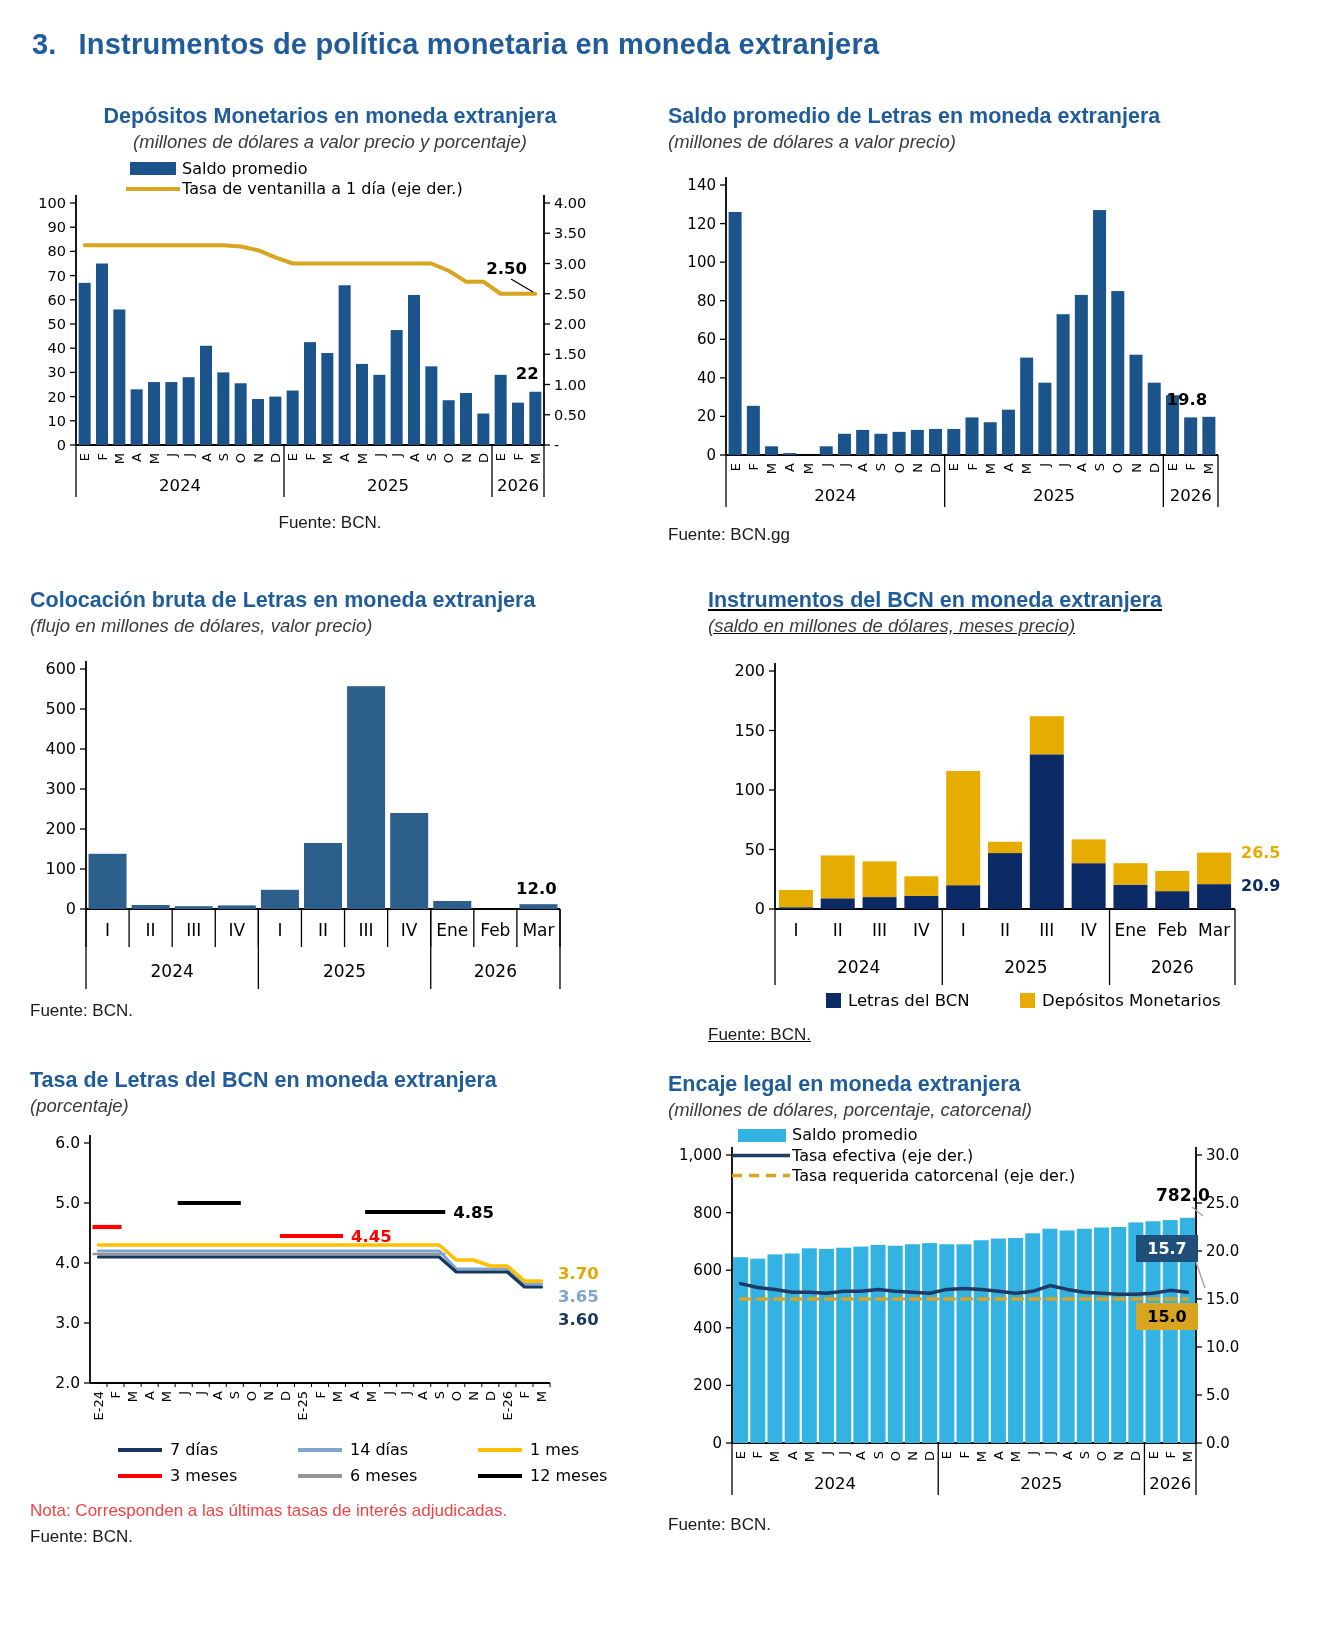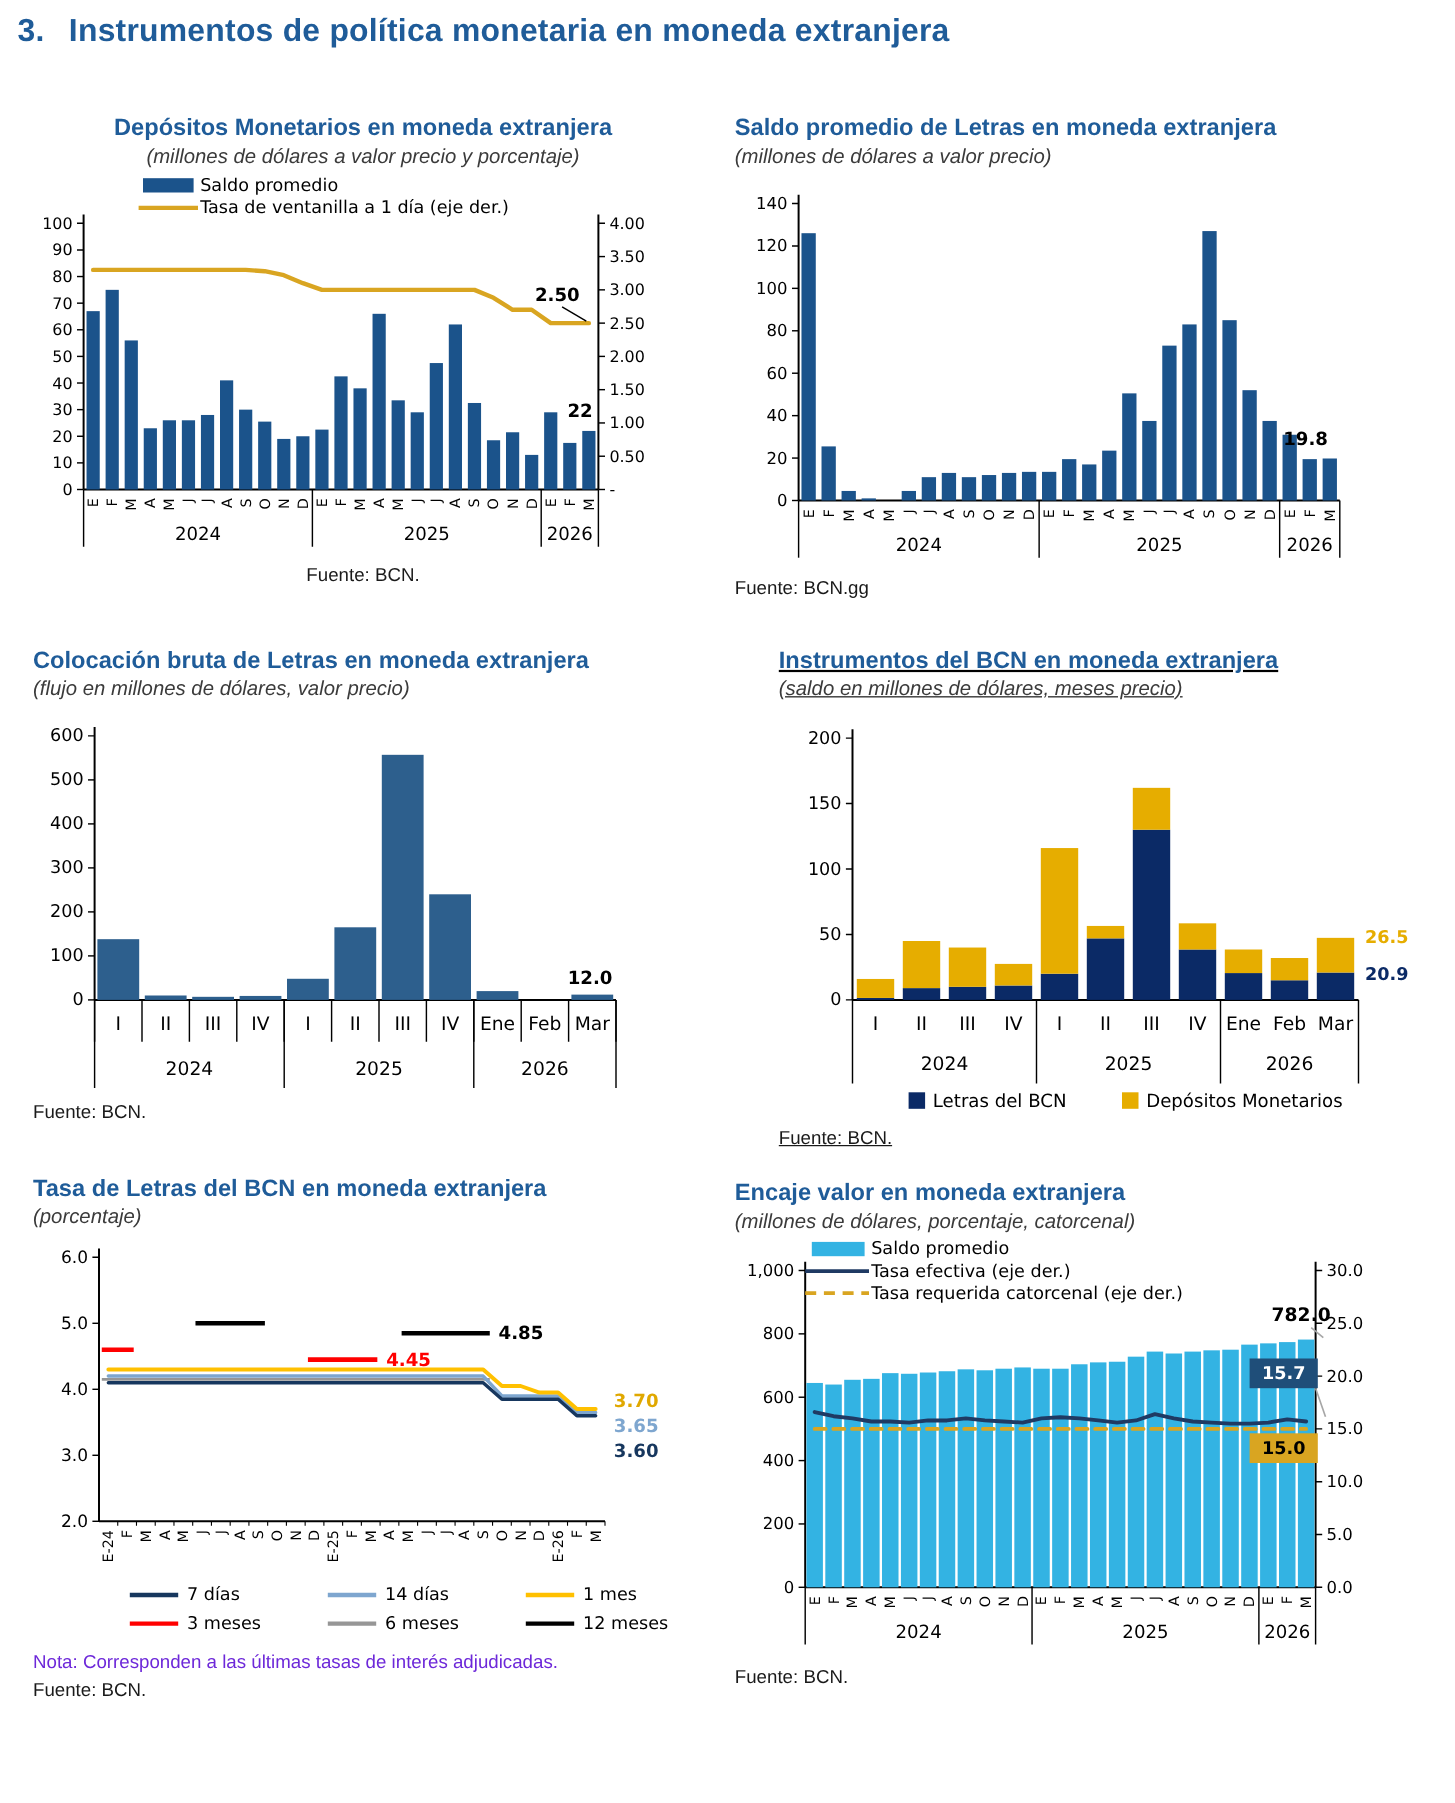--- a/index.html
+++ b/index.html
@@ -1,29 +1,29 @@
 <!DOCTYPE html>
 <html><head>
 <meta charset="utf-8">
 <style>
   html,body{margin:0;padding:0;background:#ffffff;}
   .page{position:relative;width:1323px;height:1639px;background:#fff;font-family:"Liberation Sans",sans-serif;overflow:hidden;}
-  .page-title{position:absolute;left:16px;top:12px;margin:0;font-size:29px;font-weight:600;color:#1F5C99;letter-spacing:.2px;}
+  .page-title{position:absolute;left:16px;top:12px;margin:16px;font-size:29px;font-weight:600;color:#1F5C99;letter-spacing:.2px;}
   .page-title .num{margin-right:22px;}
   .card{position:absolute;}
   .c0{left:30px;top:104px;width:600px;text-align:center;}
   .c1{left:668px;top:104px;width:645px;}
   .c2{left:30px;top:588px;width:600px;}
   .c3{left:708px;top:588px;width:645px;text-decoration:underline;}
   .c4{left:30px;top:1068px;width:600px;}
   .c5{left:668px;top:1072px;width:645px;}
   .ct{font-size:21.5px;font-weight:700;color:#1F5C99;line-height:1.2;}
   .cs{font-size:18.5px;font-style:italic;color:#3B3B3B;margin-top:1px;line-height:1.2;}
   .src{font-size:17px;color:#1a1a1a;margin-top:6px;}
-  .note{font-size:17px;color:#6d28d9;margin-top:6px;}
+  .note{font-size:17px;color:#ef4444;margin-top:6px;}
   svg{display:block;margin-top:4px;}
   svg text{font-family:"DejaVu Sans",sans-serif;}
 </style>
 </head>
 <body>
 
 <div class="page">
   <h1 class="page-title"><span class="num">3.</span><span>Instrumentos de política monetaria en moneda extranjera</span></h1>
 
   <div class="card c0">
@@ -458,21 +458,21 @@
         <line x1="268" y1="355" x2="312" y2="355" stroke="#969696" stroke-width="4"></line>
         <text x="320" y="360" fill="#000" font-size="16" text-anchor="start" font-weight="400" font-style="normal">6 meses</text>
         <line x1="448" y1="355" x2="492" y2="355" stroke="#000000" stroke-width="4"></line>
         <text x="500" y="360" fill="#000" font-size="16" text-anchor="start" font-weight="400" font-style="normal">12 meses</text>
       </svg>
     <div class="note">Nota: Corresponden a las últimas tasas de interés adjudicadas.</div>
     <div class="src">Fuente: BCN.</div>
   </div>
 
   <div class="card c5">
-    <div class="ct">Encaje valor en moneda extranjera</div>
+    <div class="ct">Encaje legal en moneda extranjera</div>
     <div class="cs">(millones de dólares, porcentaje, catorcenal)</div>
     <svg id="svg5" width="630" height="384">
         <line x1="64" y1="22" x2="64" y2="318" stroke="#000" stroke-width="1.8"></line>
         <line x1="58" y1="30" x2="64" y2="30" stroke="#000" stroke-width="1.3"></line>
         <text x="54" y="35" fill="#000" font-size="15" text-anchor="end" font-weight="400" font-style="normal">1,000</text>
         <line x1="58" y1="87.6" x2="64" y2="87.6" stroke="#000" stroke-width="1.3"></line>
         <text x="54" y="92.6" fill="#000" font-size="15" text-anchor="end" font-weight="400" font-style="normal">800</text>
         <line x1="58" y1="145.2" x2="64" y2="145.2" stroke="#000" stroke-width="1.3"></line>
         <text x="54" y="150.2" fill="#000" font-size="15" text-anchor="end" font-weight="400" font-style="normal">600</text>
         <line x1="58" y1="202.8" x2="64" y2="202.8" stroke="#000" stroke-width="1.3"></line>

